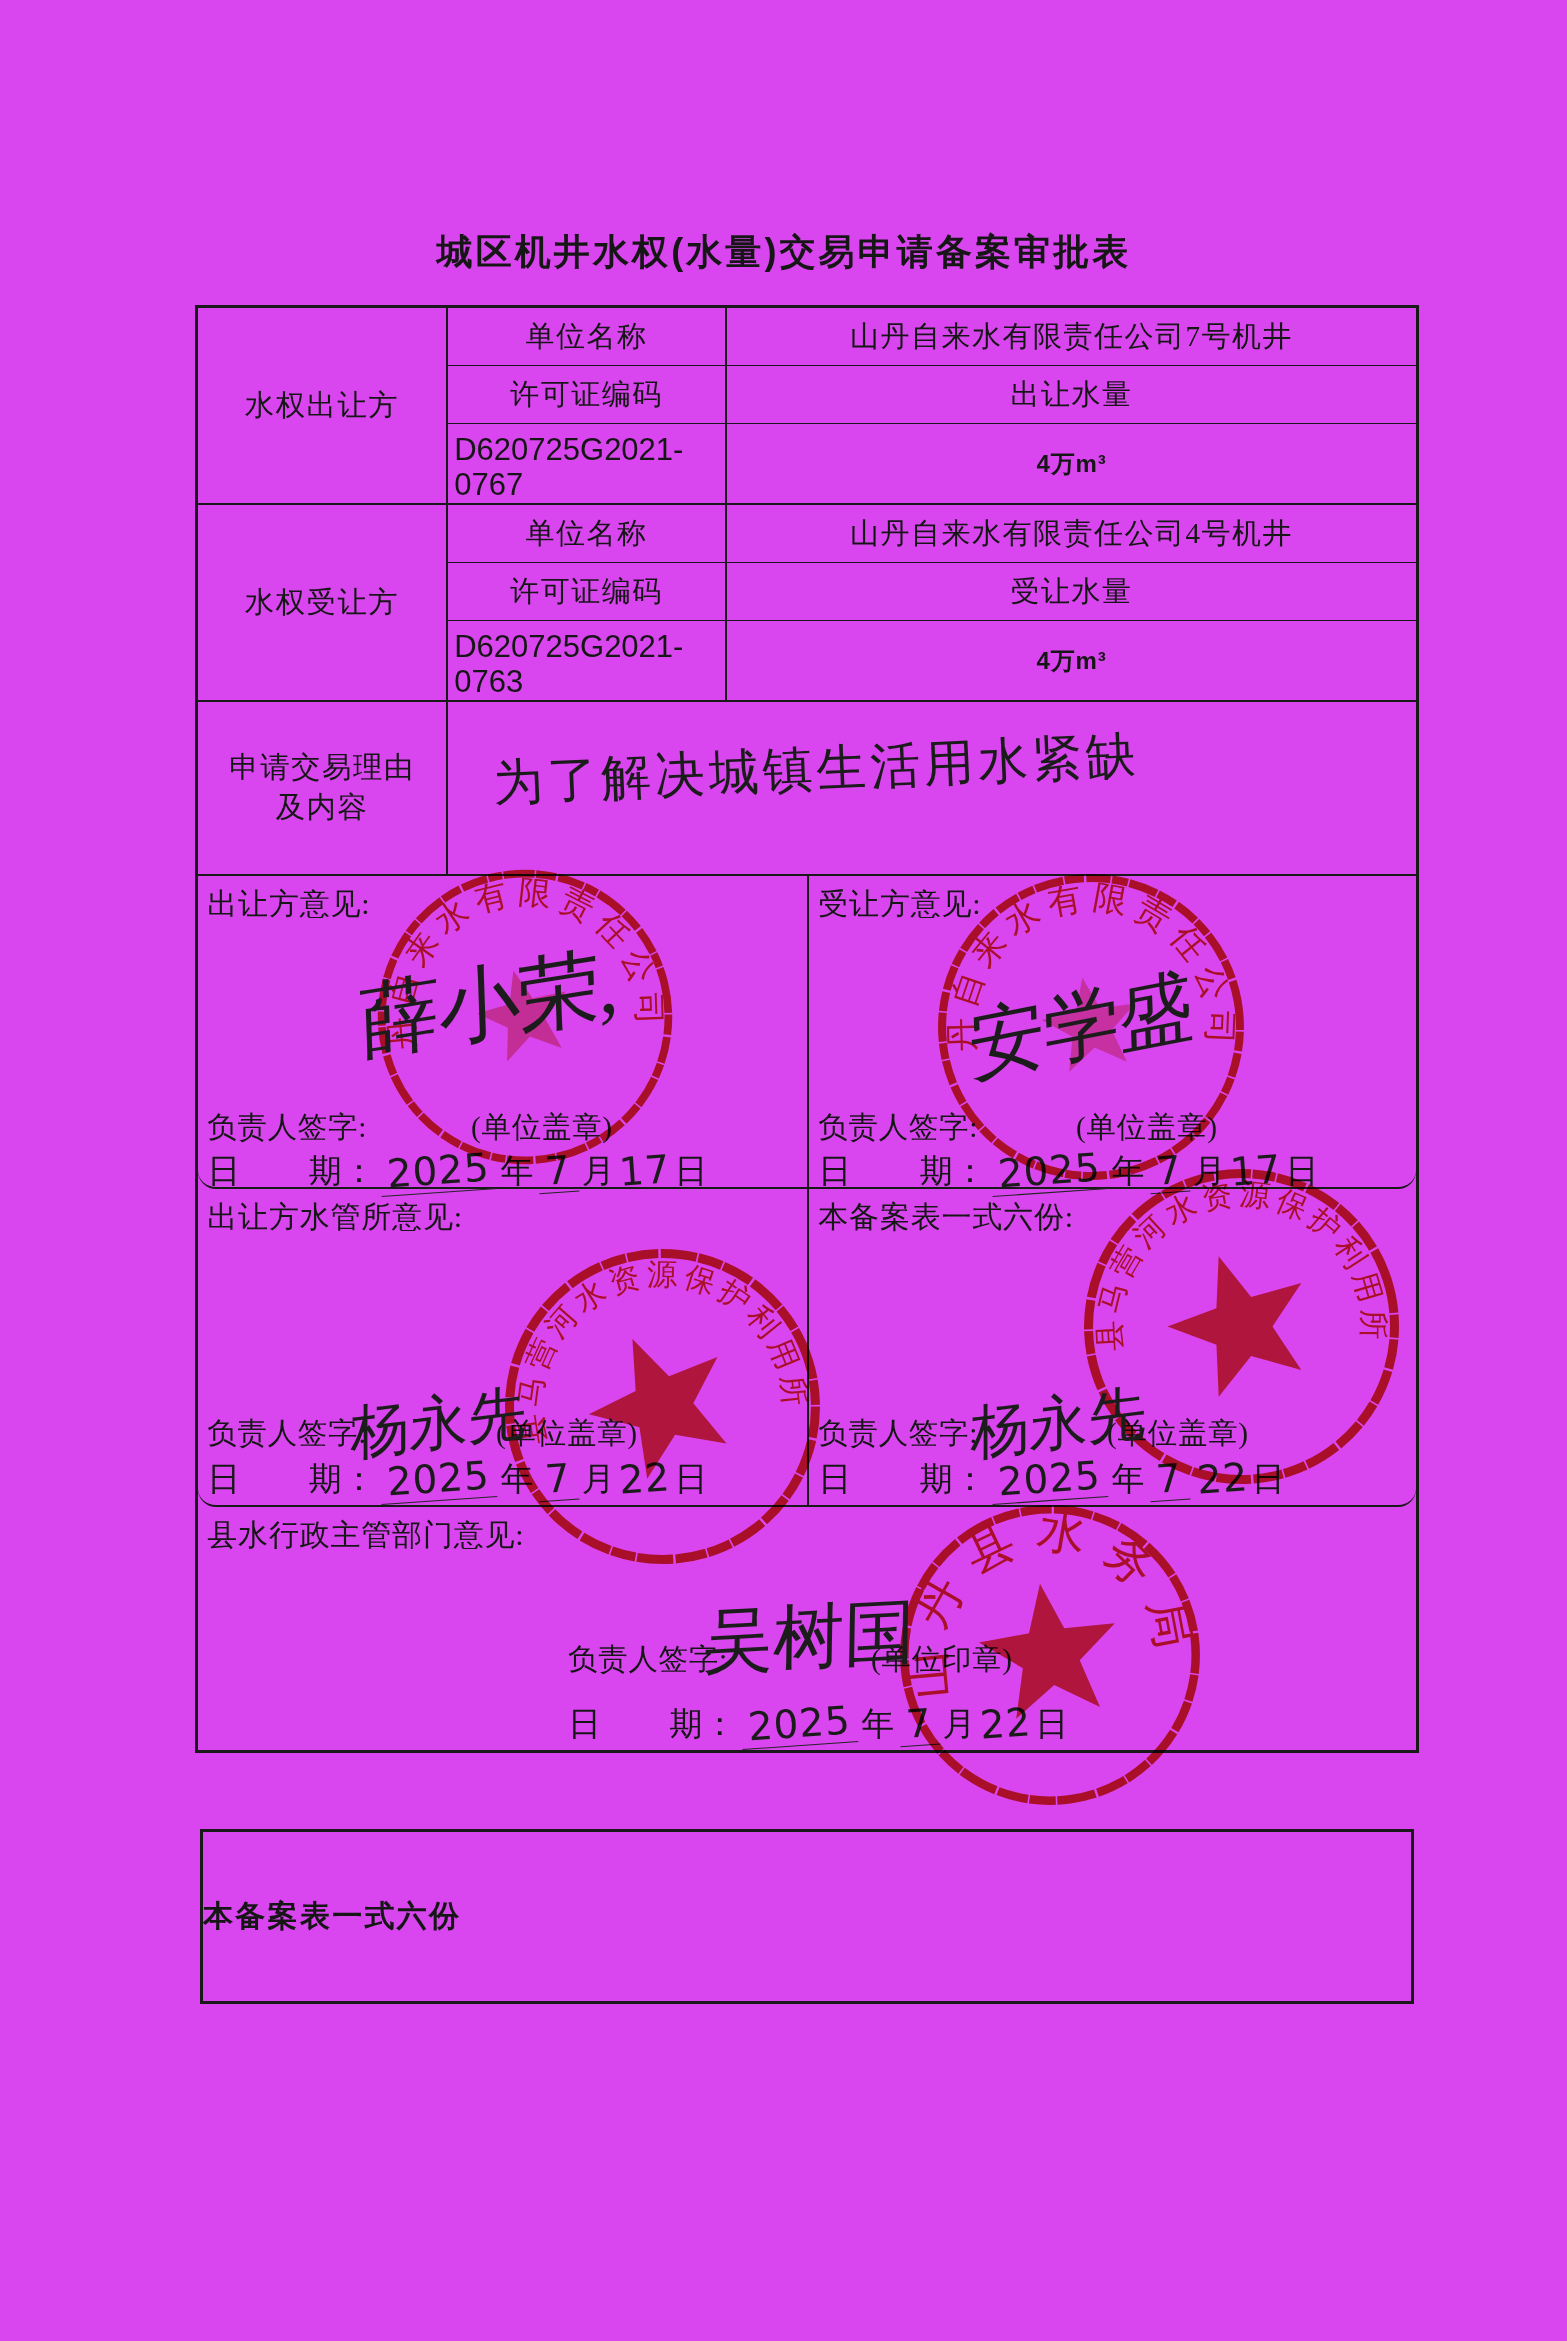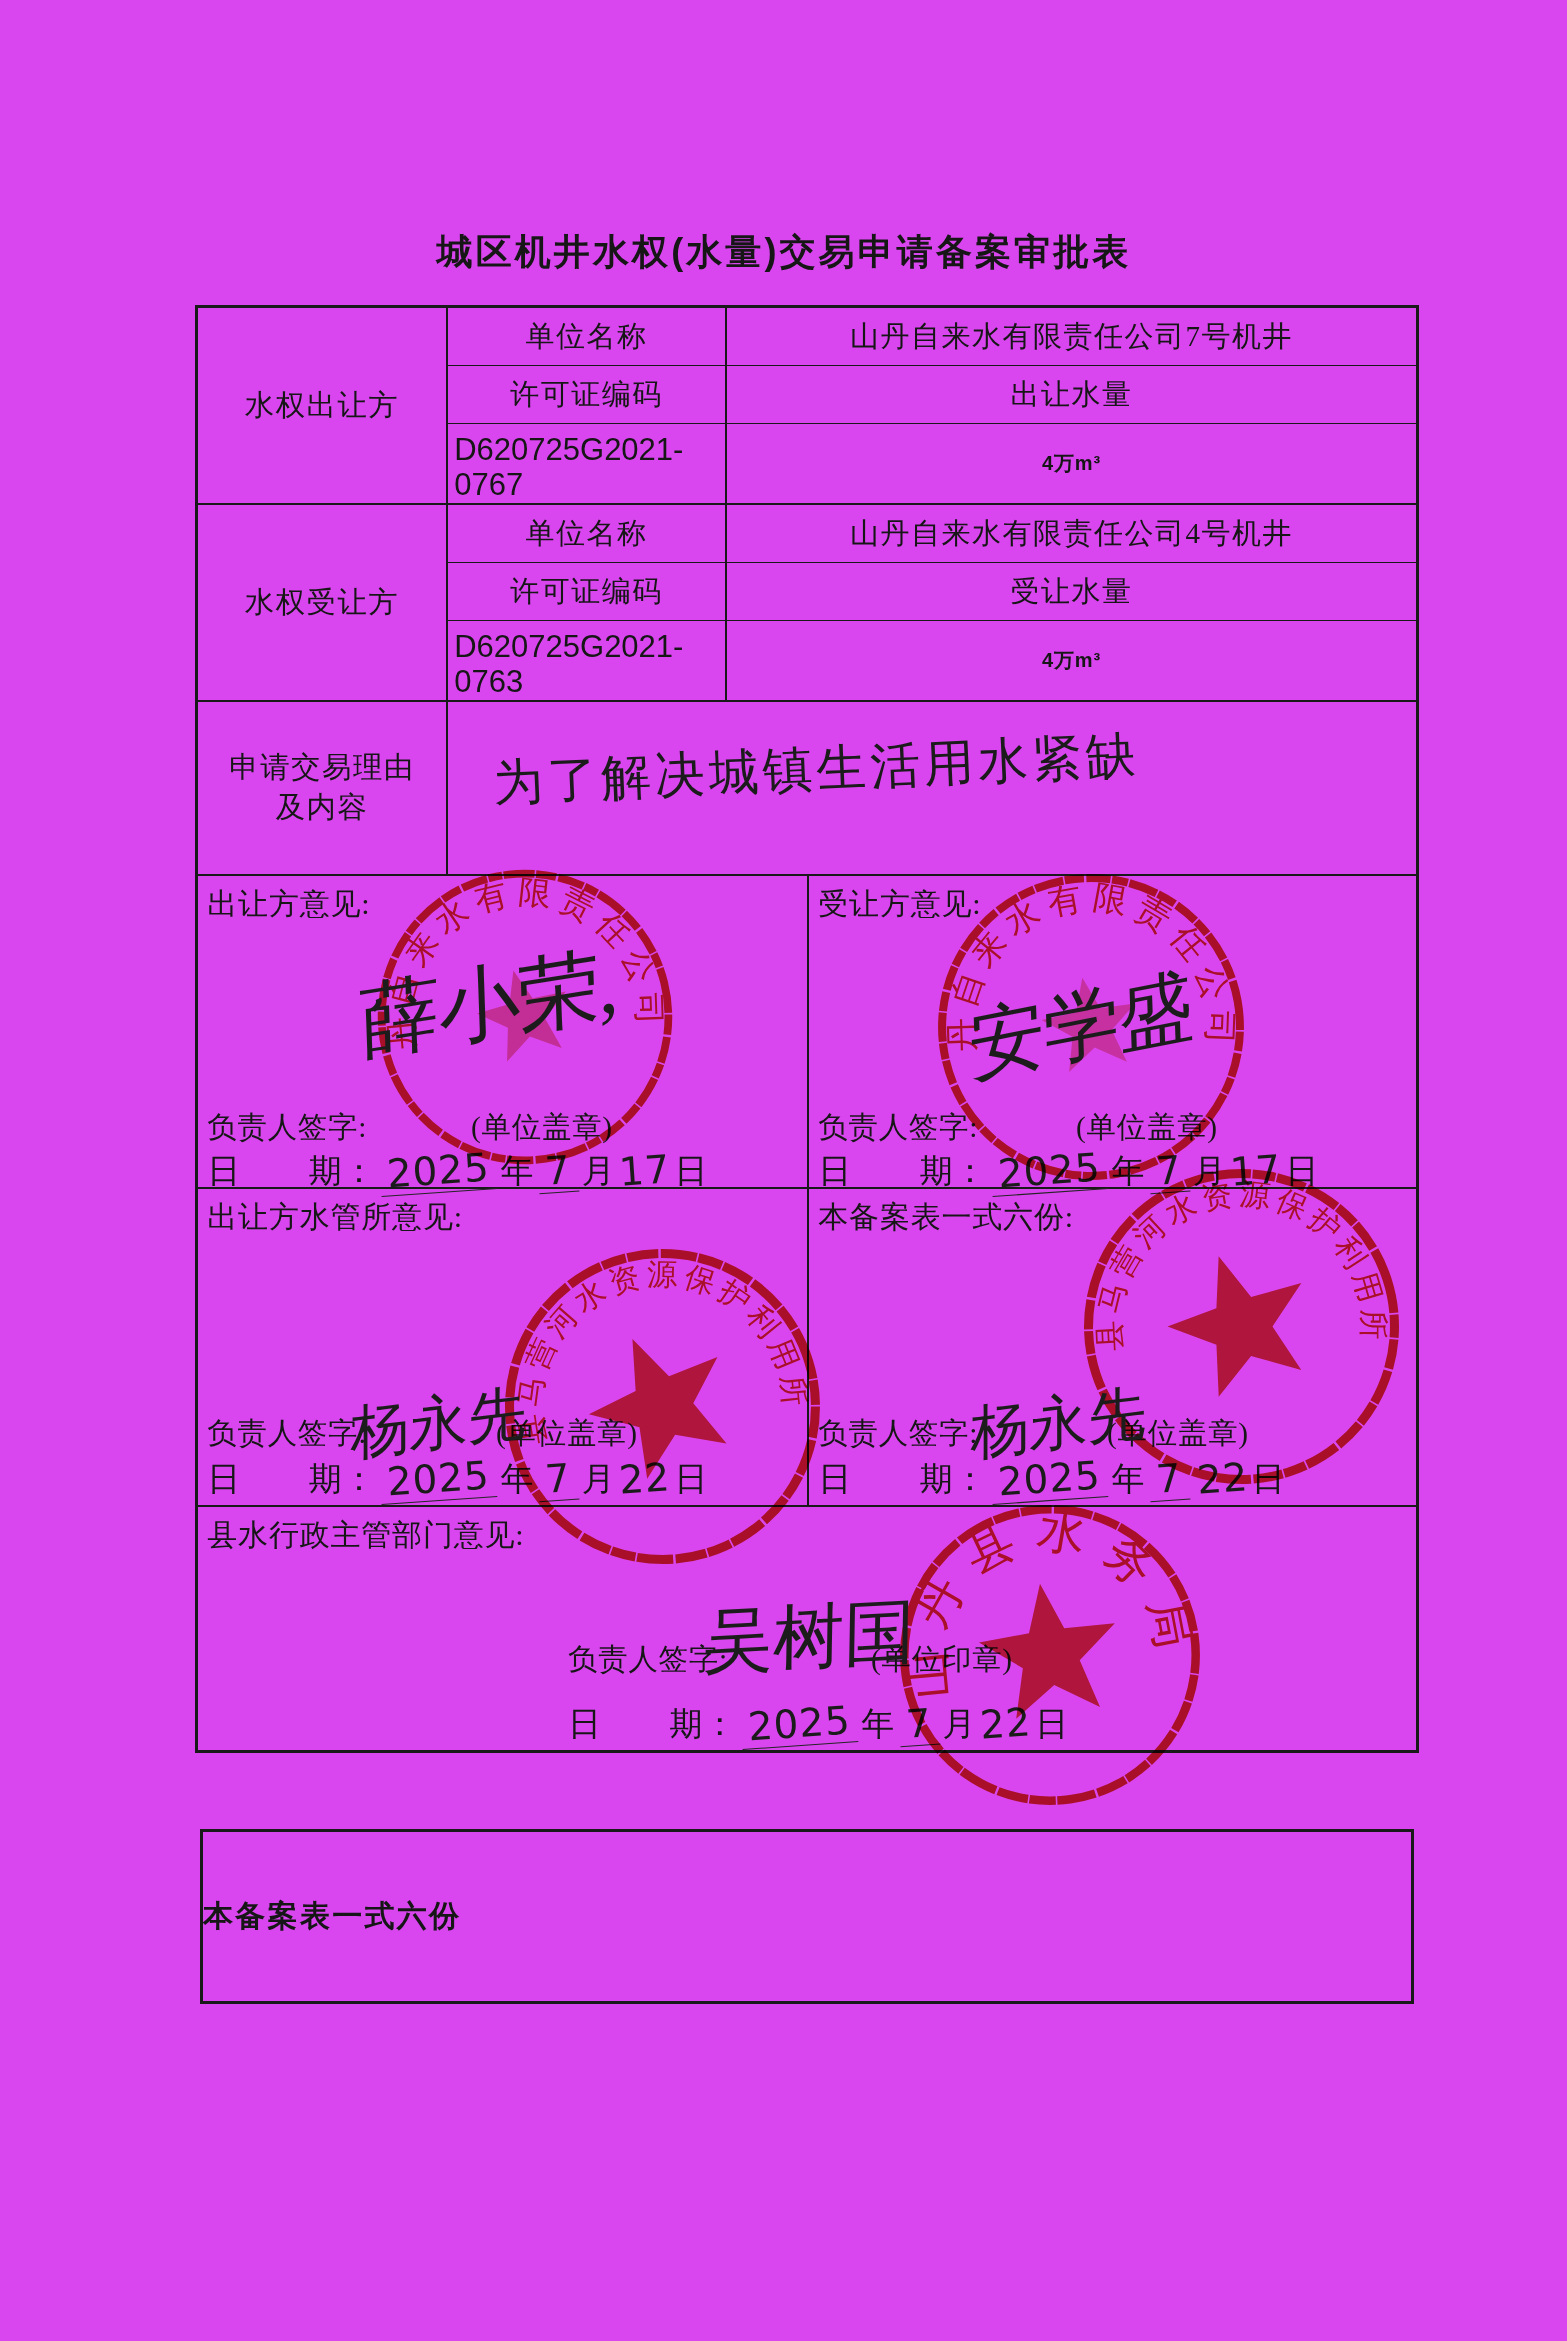--- a/index.html
+++ b/index.html
@@ -15,24 +15,24 @@
   .c1{width:250px;border-right:2.3px solid #191919;display:flex;align-items:center;justify-content:center;
       font-size:29.4px;letter-spacing:1.5px;box-sizing:border-box;flex-direction:column;text-align:center;}
   .c23{flex:1;display:flex;flex-direction:column;}
   .prow{display:flex;flex:1;border-bottom:1.5px solid #191919;box-sizing:border-box;}
   .prow:last-child{border-bottom:none;}
   .c2{width:279px;border-right:2.3px solid #191919;display:flex;align-items:center;justify-content:center;
       font-size:29px;letter-spacing:1.5px;box-sizing:border-box;}
   .c2.code{justify-content:flex-start;align-items:flex-start;padding:7.7px 4.6px 0 6.2px;
            font-family:"Liberation Sans",sans-serif;font-size:31px;line-height:1.15;letter-spacing:0;overflow:visible;}
   .c3{flex:1;display:flex;align-items:center;justify-content:center;font-size:29px;letter-spacing:1.5px;}
-  .c3.vol{font-family:"Liberation Sans",sans-serif;font-weight:600;font-size:20px;letter-spacing:0.8px;}
+  .c3.vol{font-family:"Liberation Sans",sans-serif;font-weight:600;font-size:24px;letter-spacing:0.8px;}
   .sec-reason{height:174px;}
   .reason-content{flex:1;position:relative;}
-  .op{height:313px;display:flex;border-bottom:2.3px solid #191919;box-sizing:border-box;}
+  .op{height:313px;display:flex;border-bottom:2.3px solid #191919;box-sizing:border-box;border-radius:18px;}
   .op2{height:318px;}
   .half{position:relative;width:611px;border-right:2.3px solid #191919;box-sizing:border-box;}
   .half.right{flex:1;border-right:none;}
   .dept{height:243px;position:relative;border-bottom:none;display:block;}
   .box-label{position:absolute;top:7.7px;left:9.3px;font-size:30px;letter-spacing:0.8px;white-space:nowrap;}
   .sign-line,.seal-note,.date-line{position:absolute;font-size:29.4px;white-space:nowrap;letter-spacing:0.8px;}
   .dl{font-size:33px;}
   .hw{font-family:"DejaVu Sans",sans-serif;font-size:39px;font-weight:400;display:inline-block;
       transform:rotate(-4deg);margin:0 3.9px;line-height:1;position:relative;top:1.5px;color:#1b1b1b;}
   .hw.u{border-bottom:1.5px solid #242424;padding:0 7px 1.5px;}

